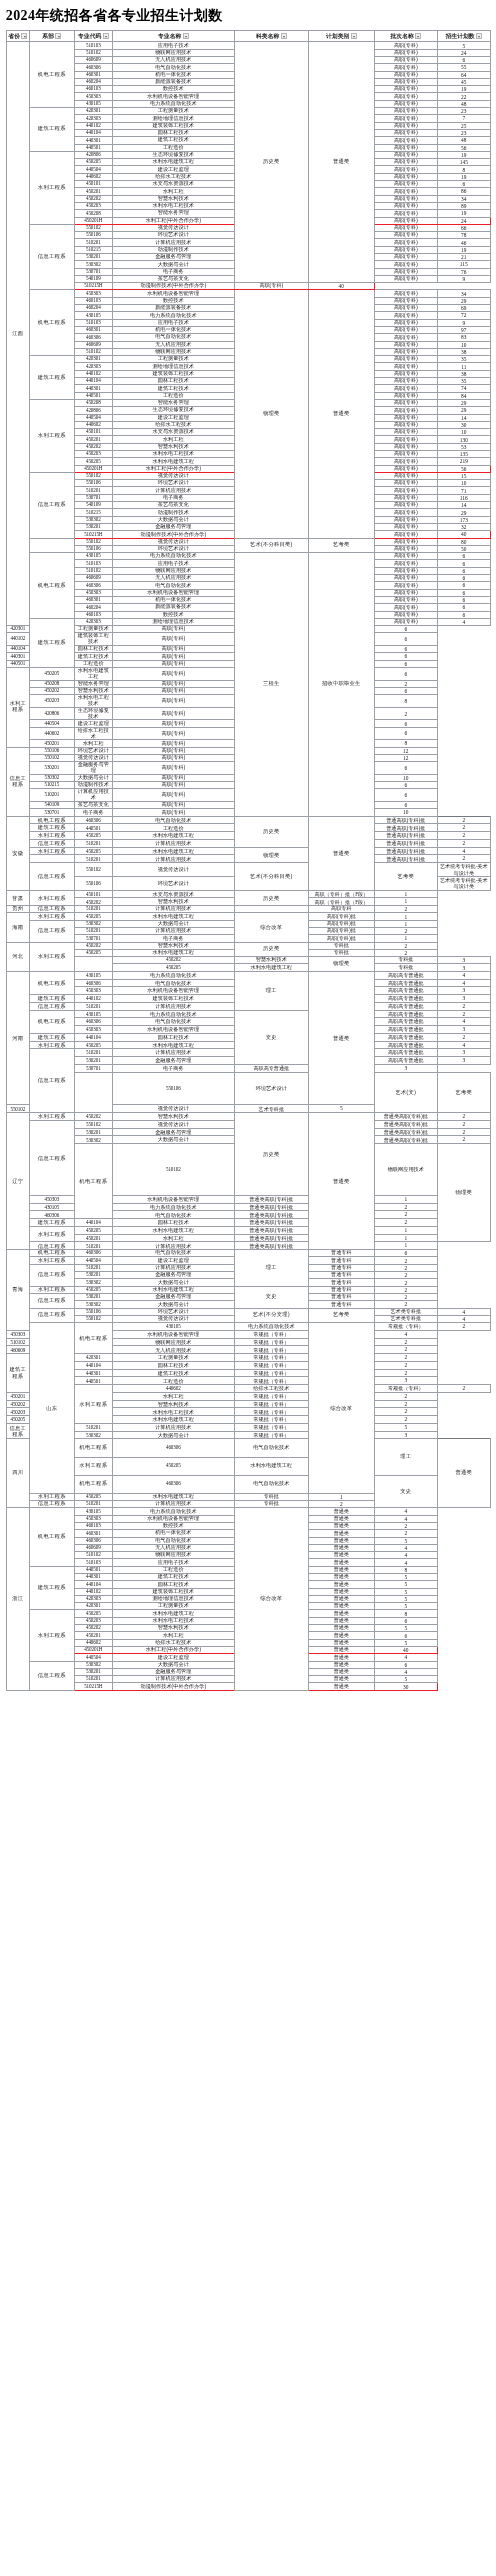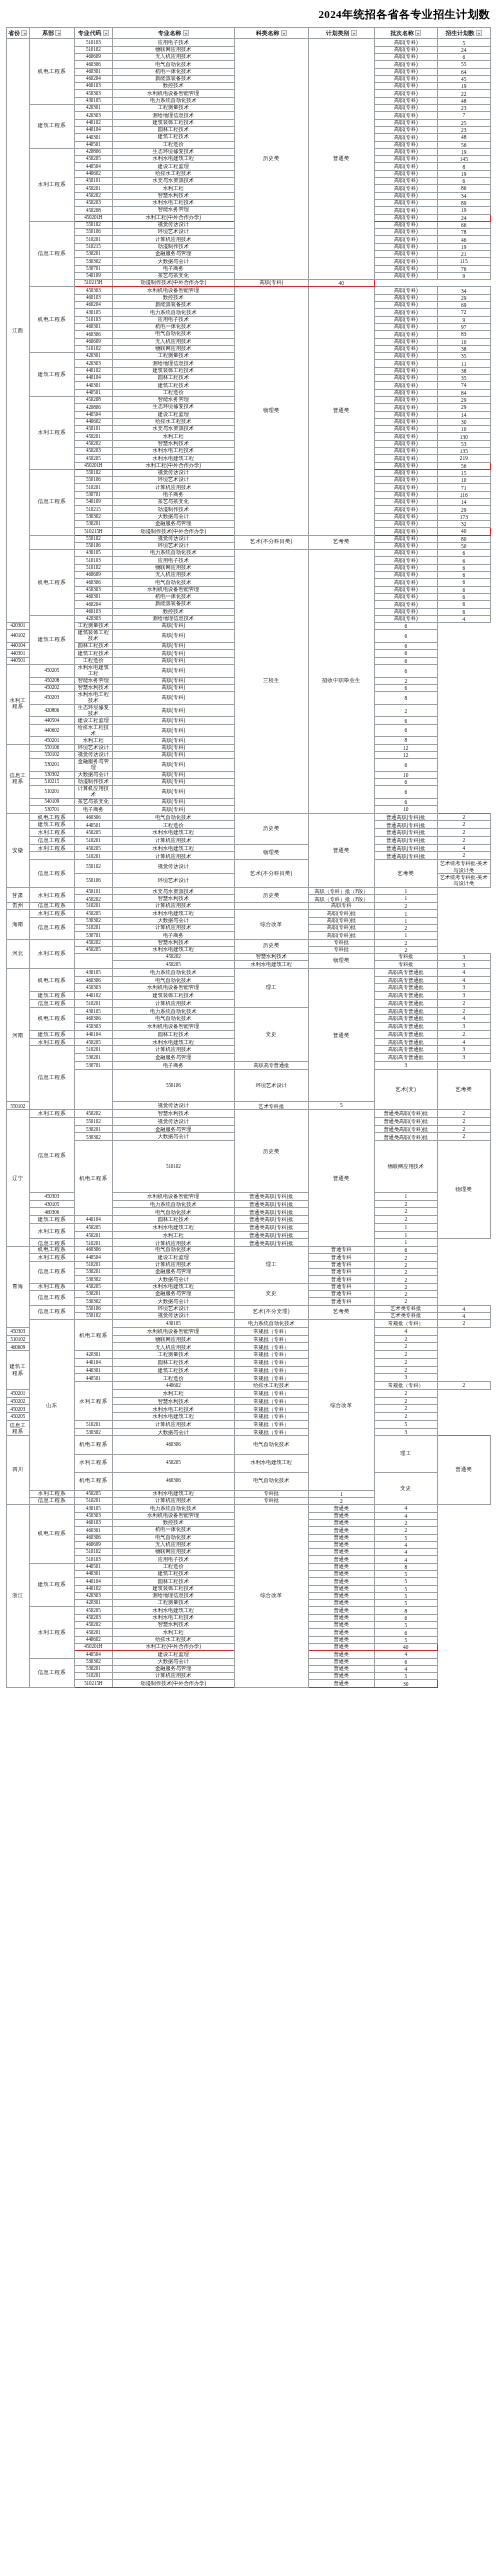--- a/index.html
+++ b/index.html
@@ -8,22 +8,22 @@
     width: 496px;
     background: #ffffff;
     font-family: "Liberation Serif", "DejaVu Serif", serif;
     color: #1a1a1a;
   }
   #sheet {
     width: 496px;
     padding: 0 5.8px 4.4px 5.8px;
   }
   .title {
-    text-align: right;
-    font-size: 11px;
+    text-align: left;
+    font-size: 14px;
     font-weight: bold;
     letter-spacing: 0.4px;
     padding: 6.6px 0 5.1px 0;
     color: #000;
     font-family: "Liberation Serif", "DejaVu Serif", serif;
   }
   table.plan {
     border-collapse: collapse;
     width: 485px;
     table-layout: fixed;

